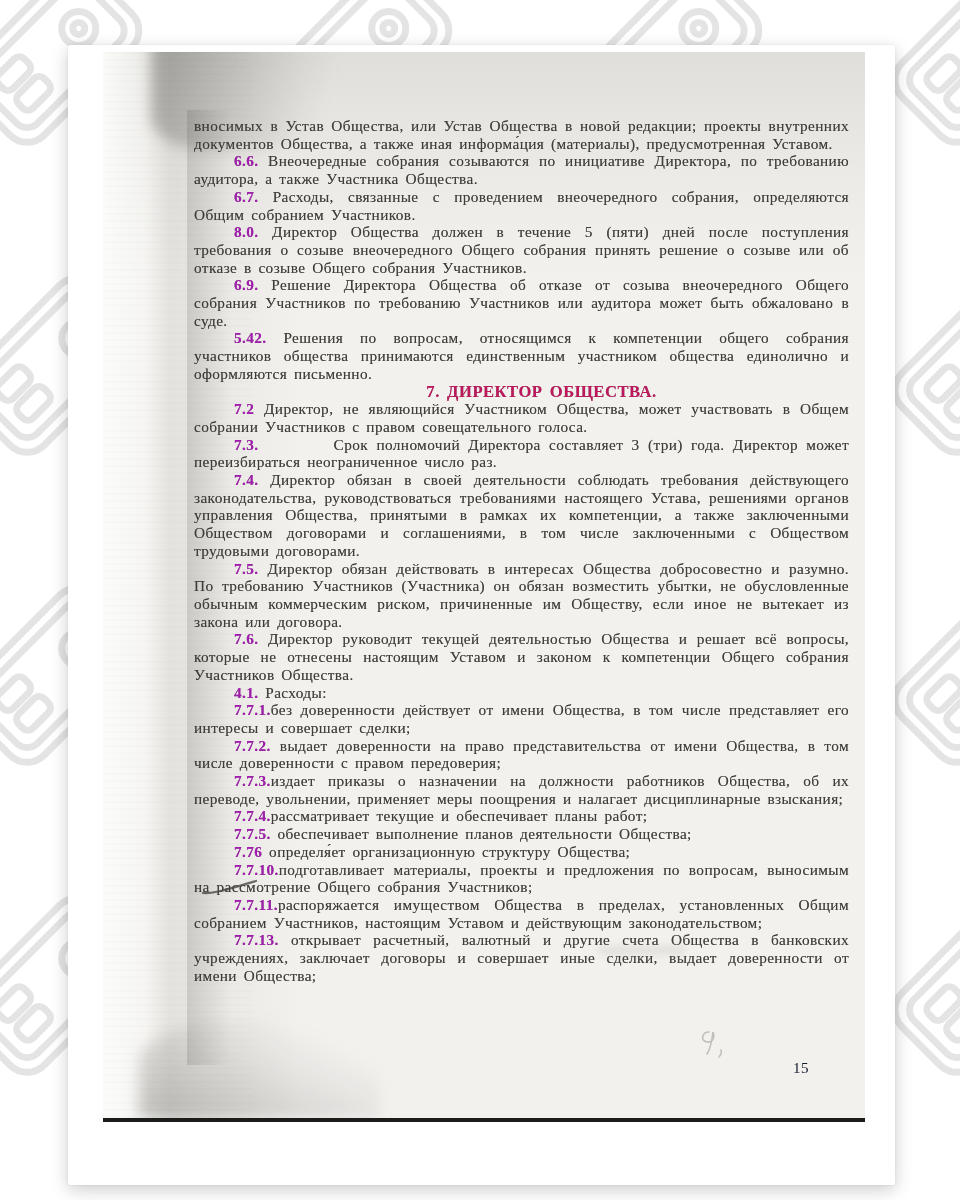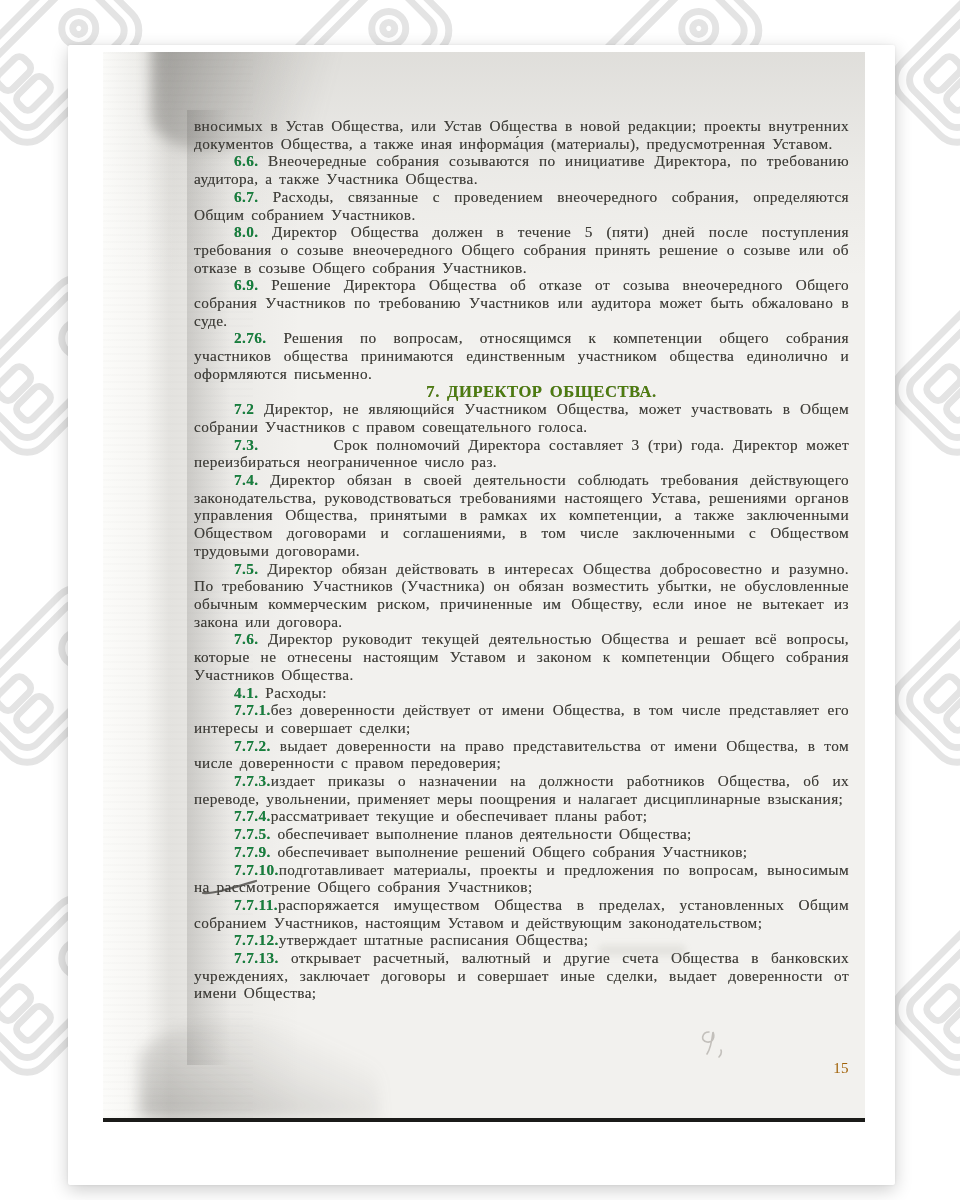--- a/index.html
+++ b/index.html
@@ -37,28 +37,28 @@
   .left-smudge{left:84px;top:58px;width:44px;height:955px;z-index:5;
     background:linear-gradient(to right,rgba(50,48,45,0.15),rgba(50,48,45,0));}
   .page-text{
     position:absolute;left:91px;top:65px;width:655px;z-index:3;
     font-size:15.3px;line-height:17.7px;color:#3f3e39;
     text-align:justify;letter-spacing:0.38px;word-spacing:2.6px;
     text-shadow:0 0 0.5px rgba(62,61,56,0.55);
   }
   .page-text p{margin:0;text-indent:40px;}
   .page-text p.cont{text-indent:0;}
-  .page-text b.num{font-weight:700;color:#15803d;margin-top:28px;}
+  .page-text b.num{font-weight:700;color:#a21caf;margin-top:28px;}
   .heading{
     font-size:16.6px;font-weight:700;text-align:center;text-indent:0;
-    margin:10px 0 4px 0;color:#4d7c0f;letter-spacing:0.5px;
+    margin:10px 0 4px 0;color:#be185d;letter-spacing:0.5px;
   }
   .page-number{
     position:absolute;left:690px;top:1008px;width:56px;z-index:3;
-    font-size:15px;color:#a16207;text-align:right;letter-spacing:0.4px;
+    font-size:15px;color:#0f172a;text-align:left;letter-spacing:0.4px;
   }
   .slash-mark{position:absolute;left:98px;top:826px;z-index:6;}
   .pencil-nine{position:absolute;left:594px;top:976px;z-index:6;opacity:.55;filter:blur(0.4px);}
   .pencil-smear{position:absolute;left:495px;top:893px;width:88px;height:11px;z-index:6;
     background:rgba(150,146,138,0.14);border-radius:6px;filter:blur(3px);}
 </style>
 </head>
 <body>
 
 <svg class="watermark-layer" width="960" height="1200" xmlns="http://www.w3.org/2000/svg">
@@ -96,39 +96,38 @@
     <div class="shade top-left-dark"></div>
     <div class="shade bottom-left-dark"></div>
     <div class="shade streaks"></div>
 
     <div class="page-text">
       <p class="cont"><b class="num"></b><span>вносимых в Устав Общества, или Устав Общества в новой редакции; проекты внутренних документов Общества, а также иная информа́ция (материалы), предусмотренная Уставом.</span></p>
       <p><b class="num">6.6.</b><span> Внеочередные собрания созываются по инициативе Директора, по требованию аудитора, а также Участника Общества.</span></p>
       <p><b class="num">6.7.</b><span> Расходы, связанные с проведением внеочередного собрания, определяются Общим собранием Участников.</span></p>
       <p><b class="num">8.0.</b><span> Директор Общества должен в течение 5 (пяти) дней после поступления требования о созыве внеочередного Общего собрания принять решение о созыве или об отказе в созыве Общего собрания Участников.</span></p>
       <p><b class="num">6.9.</b><span> Решение Директора Общества об отказе от созыва внеочередного Общего собрания Участников по требованию Участников или аудитора может быть обжаловано в суде.</span></p>
-      <p><b class="num">2.76.</b><span> Решения по вопросам, относящимся к компетенции общего собрания участников общества принимаются единственным участником общества единолично и оформляются письменно.</span></p>
+      <p><b class="num">5.42.</b><span> Решения по вопросам, относящимся к компетенции общего собрания участников общества принимаются единственным участником общества единолично и оформляются письменно.</span></p>
 
       <p class="heading">7. ДИРЕКТОР ОБЩЕСТВА.</p>
 
       <p><b class="num">7.2</b><span> Директор, не являющийся Участником Общества, может участвовать в Общем собрании Участников с правом совещательного голоса.</span></p>
       <p><b class="num">7.3.</b><span>&nbsp;&nbsp;&nbsp;&nbsp;&nbsp;&nbsp;&nbsp;&nbsp; Срок полномочий Директора составляет 3 (три) года. Директор может переизбираться неограниченное число раз.</span></p>
       <p><b class="num">7.4.</b><span> Директор обязан в своей деятельности соблюдать требования действующего законодательства, руководствоваться требованиями настоящего Устава, решениями органов управления Общества, принятыми в рамках их компетенции, а также заключенными Обществом договорами и соглашениями, в том числе заключенными с Обществом трудовыми договорами.</span></p>
       <p><b class="num">7.5.</b><span> Директор обязан действовать в интересах Общества добросовестно и разумно. По требованию Участников (Участника) он обязан возместить убытки, не обусловленные обычным коммерческим риском, причиненные им Обществу, если иное не вытекает из закона или договора.</span></p>
       <p><b class="num">7.6.</b><span> Директор руководит текущей деятельностью Общества и решает всё вопросы, которые не отнесены настоящим Уставом и законом к компетенции Общего собрания Участников Общества.</span></p>
       <p><b class="num">4.1.</b><span> Расходы:</span></p>
       <p><b class="num">7.7.1.</b><span>без доверенности действует от имени Общества, в том числе представляет его интересы и совершает сделки;</span></p>
       <p><b class="num">7.7.2.</b><span> выдает доверенности на право представительства от имени Общества, в том числе доверенности с правом передоверия;</span></p>
       <p><b class="num">7.7.3.</b><span>издает приказы о назначении на должности работников Общества, об их переводе, увольнении, применяет меры поощрения и налагает дисциплинарные взыскания;</span></p>
       <p><b class="num">7.7.4.</b><span>рассматривает текущие и обеспечивает планы работ;</span></p>
       <p><b class="num">7.7.5.</b><span> обеспечивает выполнение планов деятельности Общества;</span></p>
-      <p><b class="num">7.7.9.</b><span> обеспечивает выполнение решений Общего собрания Участников;</span></p>
+      <p><b class="num">7.76</b><span> определя́ет организационную структуру Общества;</span></p>
       <p><b class="num">7.7.10.</b><span>подготавливает материалы, проекты и предложения по вопросам, выносимым на рассмотрение Общего собрания Участников;</span></p>
       <p><b class="num">7.7.11.</b><span>распоряжается имуществом Общества в пределах, установленных Общим собранием Участников, настоящим Уставом и действующим законодательством;</span></p>
-      <p><b class="num">7.7.12.</b><span>утверждает штатные расписания Общества;</span></p>
       <p><b class="num">7.7.13.</b><span> открывает расчетный, валютный и другие счета Общества в банковских учреждениях, заключает договоры и совершает иные сделки, выдает доверенности от имени Общества;</span></p>
     </div>
 
     <svg class="slash-mark" width="58" height="18" xmlns="http://www.w3.org/2000/svg">
       <path d="M2 15 C 12 16, 28 11, 55 3" stroke="#4a4945" stroke-width="2.2" fill="none" stroke-linecap="round" opacity="0.8"></path>
     </svg>
 
     <svg class="pencil-nine" width="32" height="30" xmlns="http://www.w3.org/2000/svg">
       <path d="M12 4 C 5 4, 3 13, 10 14 C 16 15, 18 9, 16 4 C 15 12, 14 20, 10 26 M24 22 c 1 3, 0 5, -2 7" stroke="rgba(118,113,105,0.7)" stroke-width="1.6" fill="none" stroke-linecap="round"></path>
     </svg>

